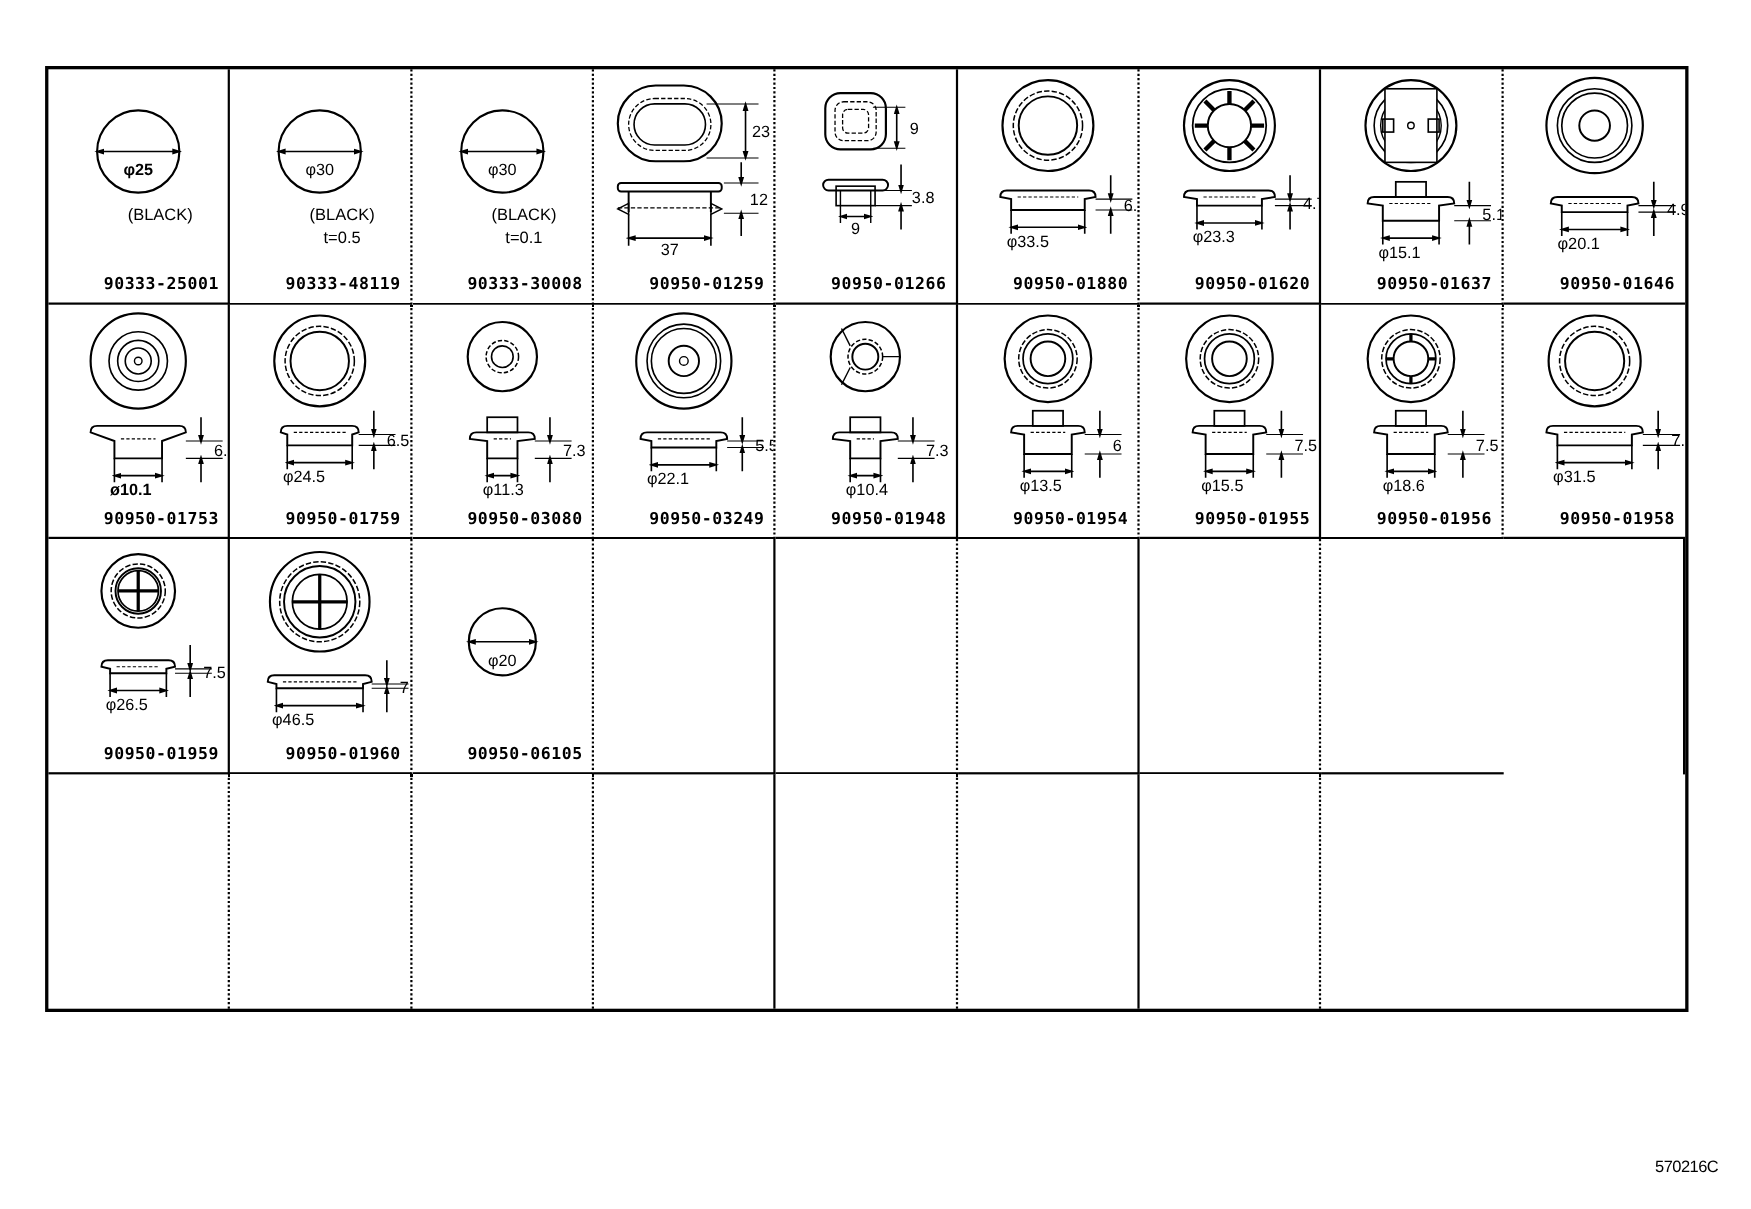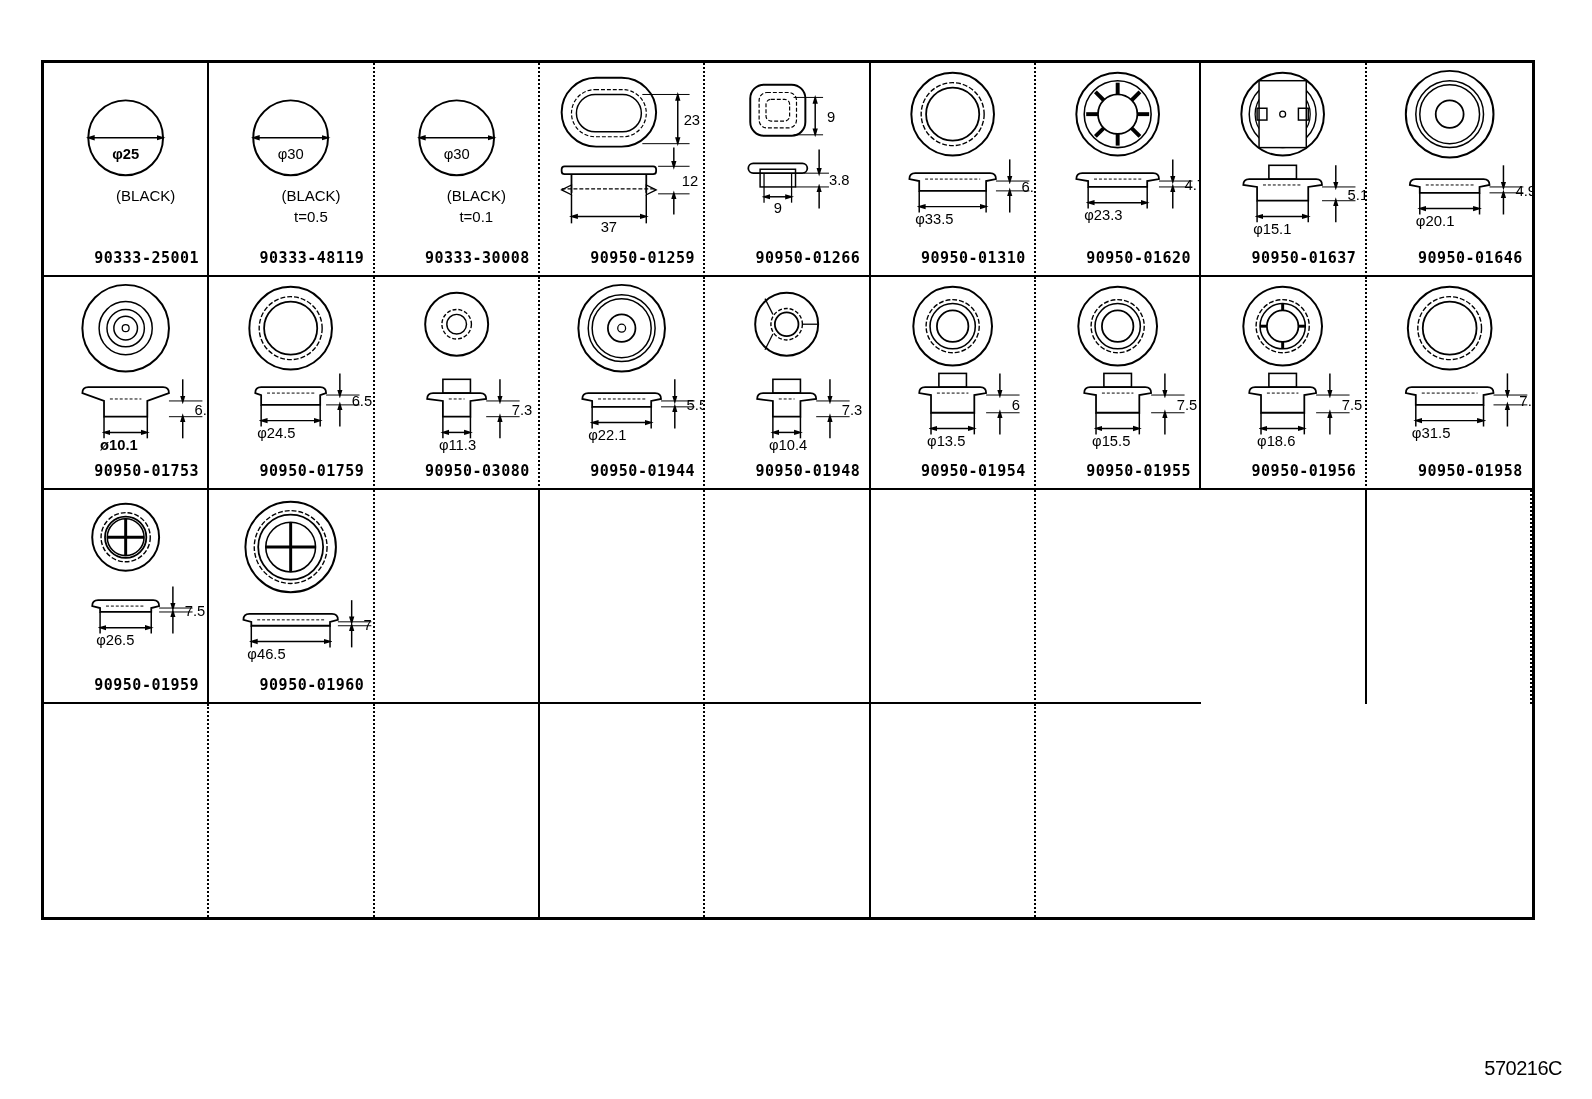--- a/index.html
+++ b/index.html
@@ -9,21 +9,21 @@
           border: 3px solid #000; box-sizing: border-box; display: grid;
           grid-template-columns: repeat(9, 1fr); grid-template-rows: repeat(4, 1fr); }
   .cell { position: relative; border-right: 2px dotted #000; border-bottom: 2px solid #000; box-sizing: border-box; }
   .cell.col-last { border-right: none; }
   .cell.row-last { border-bottom: none; }
   .cell.col-solid { border-right: 2px solid #000; }
   .cell svg { position: absolute; left: 0; top: 0; width: 100%; height: 100%; }
   .pn { position: absolute; left: 0; right: 0; bottom: 8px; text-align: center;
         font-family: "DejaVu Sans Mono", monospace; font-weight: bold; font-size: 15px; letter-spacing: 0.5px; padding-left: 42px; }
   .note { position: absolute; left: 0; right: 0; text-align: center; font-size: 15px; line-height: 21px; padding-left: 40px; }
-  .code { position: absolute; right: 30px; bottom: 19px; font-size: 20px; letter-spacing: -0.5px; }
+  .code { position: absolute; right: 30px; bottom: 30px; font-size: 15px; letter-spacing: -0.5px; }
   svg text { font-family: "Liberation Sans", sans-serif; font-size: 15px; }
   svg .b { font-weight: bold; }
 </style>
 </head>
 <body>
 
 <div class="grid" id="grid">
     <div class="cell col-solid"><span><svg viewBox="0 0 166 215" preserveAspectRatio="none">
           <defs>
             <marker id="ah" viewBox="0 0 10 10" refX="5" refY="5" markerWidth="6" markerHeight="6" orient="auto-start-reverse">
@@ -120,21 +120,21 @@
      <line x1="55" y1="118" x2="111" y2="118" stroke="#000" stroke-width="1" stroke-dasharray="3,2"></line>
           <line x1="49" y1="130" x2="49" y2="152" stroke="#000" stroke-width="1.5"></line>
           <line x1="117" y1="130" x2="117" y2="152" stroke="#000" stroke-width="1.5"></line>
           <line x1="51" y1="146" x2="115" y2="146" stroke="#000" stroke-width="1.5" marker-start="url(#ah)" marker-end="url(#ah)"></line>
           <text x="45" y="164" text-anchor="start" class="">φ33.5</text>
           <line x1="127" y1="120" x2="161" y2="120" stroke="#000" stroke-width="1"></line>
           <line x1="127" y1="130" x2="161" y2="130" stroke="#000" stroke-width="1"></line>
      <line x1="141" y1="98" x2="141" y2="119" stroke="#000" stroke-width="1.5" marker-end="url(#ah)"></line>
      <line x1="141" y1="152" x2="141" y2="131" stroke="#000" stroke-width="1.5" marker-end="url(#ah)"></line>
      <text x="153" y="131" text-anchor="start" class="">6.5</text>
-        </svg></span><div class="pn">90950-01310</div></div>
+        </svg></span><div class="pn">90950-01880</div></div>
     <div class="cell col-solid"><span><svg viewBox="0 0 166 215" preserveAspectRatio="none">
           <defs>
             <marker id="ah" viewBox="0 0 10 10" refX="5" refY="5" markerWidth="6" markerHeight="6" orient="auto-start-reverse">
               <path d="M0,2 L10,5 L0,8 z" fill="#000"></path>
             </marker>
           </defs>
           <circle cx="83" cy="52" r="42" fill="none" stroke="#000" stroke-width="2"></circle>
           <circle cx="83" cy="52" r="34" fill="none" stroke="#000" stroke-width="1.6"></circle>
           <circle cx="83" cy="52" r="20" fill="none" stroke="#000" stroke-width="1.8"></circle>
           <line x1="103" y1="52" x2="115" y2="52" stroke="#000" stroke-width="4"></line>
@@ -287,21 +287,21 @@
      <line x1="59" y1="124" x2="107" y2="124" stroke="#000" stroke-width="1" stroke-dasharray="3,2"></line>
           <line x1="53" y1="132" x2="53" y2="154" stroke="#000" stroke-width="1.5"></line>
           <line x1="113" y1="132" x2="113" y2="154" stroke="#000" stroke-width="1.5"></line>
           <line x1="55" y1="148" x2="111" y2="148" stroke="#000" stroke-width="1.5" marker-start="url(#ah)" marker-end="url(#ah)"></line>
           <text x="49" y="166" text-anchor="start" class="">φ22.1</text>
           <line x1="123" y1="126" x2="157" y2="126" stroke="#000" stroke-width="1"></line>
           <line x1="123" y1="132" x2="157" y2="132" stroke="#000" stroke-width="1"></line>
      <line x1="137" y1="104" x2="137" y2="125" stroke="#000" stroke-width="1.5" marker-end="url(#ah)"></line>
      <line x1="137" y1="154" x2="137" y2="133" stroke="#000" stroke-width="1.5" marker-end="url(#ah)"></line>
      <text x="149" y="135" text-anchor="start" class="">5.5</text>
-        </svg></span><div class="pn">90950-01944</div></div>
+        </svg></span><div class="pn">90950-03249</div></div>
     <div class="cell col-solid"><span><svg viewBox="0 0 166 215" preserveAspectRatio="none">
           <defs>
             <marker id="ah" viewBox="0 0 10 10" refX="5" refY="5" markerWidth="6" markerHeight="6" orient="auto-start-reverse">
               <path d="M0,2 L10,5 L0,8 z" fill="#000"></path>
             </marker>
           </defs>
           <circle cx="83" cy="48" r="32" fill="none" stroke="#000" stroke-width="2"></circle>
           <circle cx="83" cy="48" r="16" fill="none" stroke="#000" stroke-width="1.4" stroke-dasharray="4,2"></circle>
           <circle cx="83" cy="48" r="12" fill="none" stroke="#000" stroke-width="1.8"></circle>
           <line x1="99" y1="48" x2="115" y2="48" stroke="#000" stroke-width="1.3"></line>
@@ -455,20 +455,30 @@
           <line x1="43" y1="138" x2="43" y2="160" stroke="#000" stroke-width="1.5"></line>
           <line x1="123" y1="138" x2="123" y2="160" stroke="#000" stroke-width="1.5"></line>
           <line x1="45" y1="154" x2="121" y2="154" stroke="#000" stroke-width="1.5" marker-start="url(#ah)" marker-end="url(#ah)"></line>
           <text x="39" y="172" text-anchor="start" class="">φ46.5</text>
           <line x1="131" y1="134" x2="165" y2="134" stroke="#000" stroke-width="1"></line>
           <line x1="131" y1="138" x2="165" y2="138" stroke="#000" stroke-width="1"></line>
      <line x1="145" y1="112" x2="145" y2="133" stroke="#000" stroke-width="1.5" marker-end="url(#ah)"></line>
      <line x1="145" y1="160" x2="145" y2="139" stroke="#000" stroke-width="1.5" marker-end="url(#ah)"></line>
      <text x="157" y="142" text-anchor="start" class="">7.5</text>
         </svg></span><div class="pn">90950-01960</div></div>
+    <div class="cell"><span><svg viewBox="0 0 166 215" preserveAspectRatio="none">
+          <defs>
+            <marker id="ah" viewBox="0 0 10 10" refX="5" refY="5" markerWidth="6" markerHeight="6" orient="auto-start-reverse">
+              <path d="M0,2 L10,5 L0,8 z" fill="#000"></path>
+            </marker>
+          </defs>
+          <circle cx="83" cy="95" r="31" fill="none" stroke="#000" stroke-width="2"></circle>
+          <line x1="54" y1="95" x2="112" y2="95" stroke="#000" stroke-width="1.5" marker-start="url(#ah)" marker-end="url(#ah)"></line>
+          <text x="83" y="117" text-anchor="middle" class="">φ20</text>
+        </svg></span><div class="pn">90950-06105</div></div>
     <div class="cell col-solid"></div>
     <div class="cell"></div>
     <div class="cell col-solid"></div>
     <div class="cell"></div>
     <div class="cell col-last"></div>
     <div class="cell row-last col-solid"></div>
     <div class="cell row-last"></div>
     <div class="cell row-last"></div>
     <div class="cell row-last"></div>
     <div class="cell row-last col-solid"></div>

